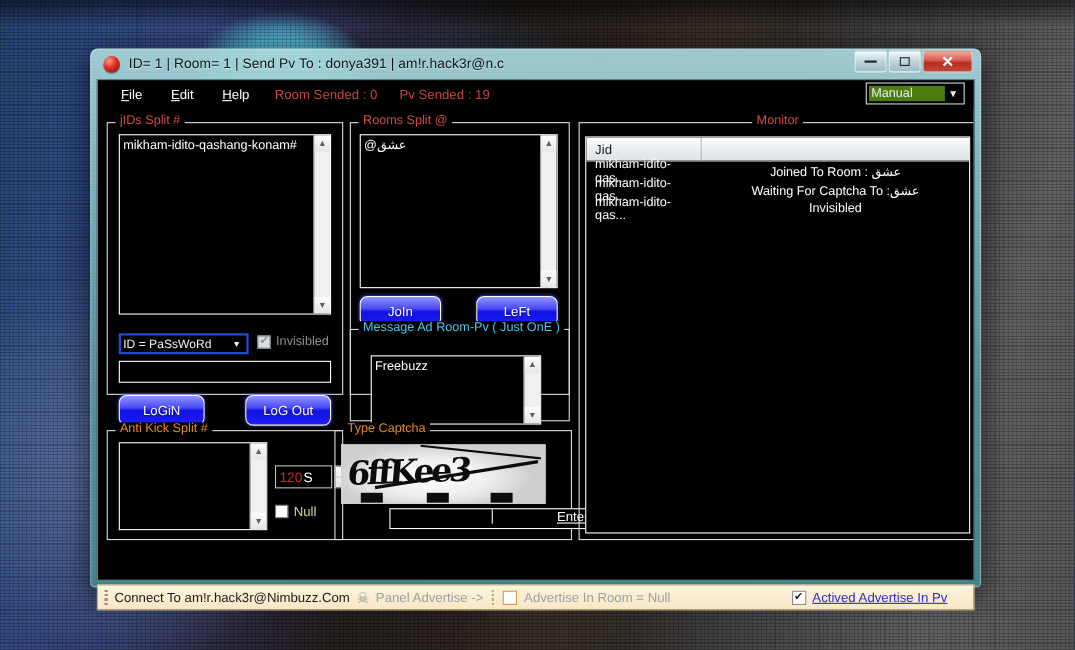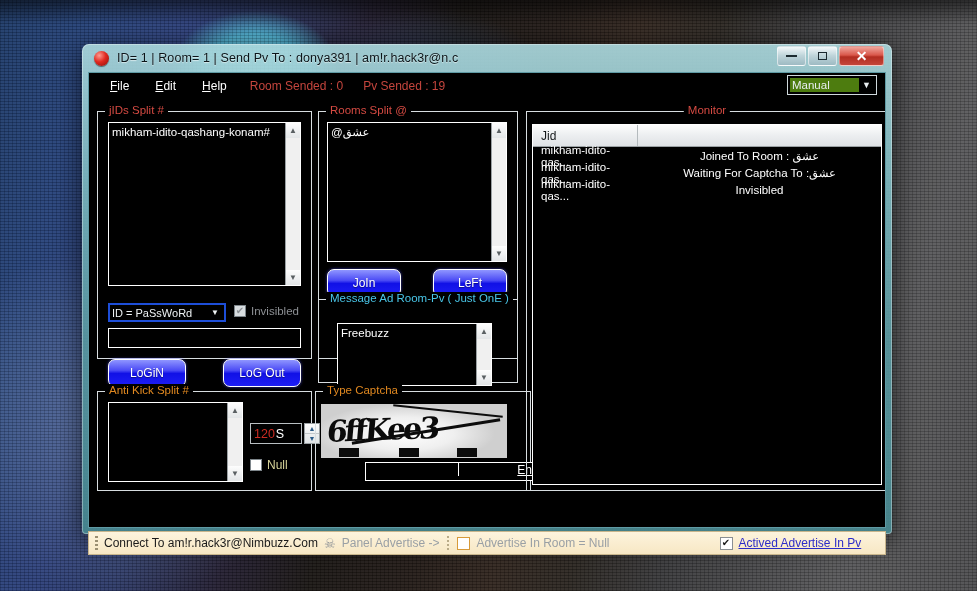--- a/index.html
+++ b/index.html
@@ -396,21 +396,21 @@
         <div>▲</div>
         <div>▼</div>
       </div>
 
       <div class="cbwrap" style="left:152px; top:66px;">
         <span class="cbox"></span>
         <span id="null-label">Null</span>
       </div>
     </div>
 
-    <div class="gbox" style="left:226px; top:318px; width:216px; height:100px;padding-left:16px;">
+    <div class="gbox" style="left:215px; top:318px; width:216px; height:100px;padding-left:16px;">
       <span class="glabel lbl-orange">Type Captcha</span>
 
       <div id="captcha-img">
         <div id="captcha-text">6ffKee3</div>
         <i class="cstroke" style="left:30px; top:26px; width:150px; height:3px; transform:rotate(-9deg);"></i>
         <i class="cstroke" style="left:72px; top:6px; width:110px; height:2px; transform:rotate(6deg);"></i>
         <i class="cstroke" style="left:18px; top:44px; width:20px; height:9px;"></i>
         <i class="cstroke" style="left:78px; top:44px; width:20px; height:9px;"></i>
         <i class="cstroke" style="left:136px; top:44px; width:20px; height:9px;"></i>
       </div>

